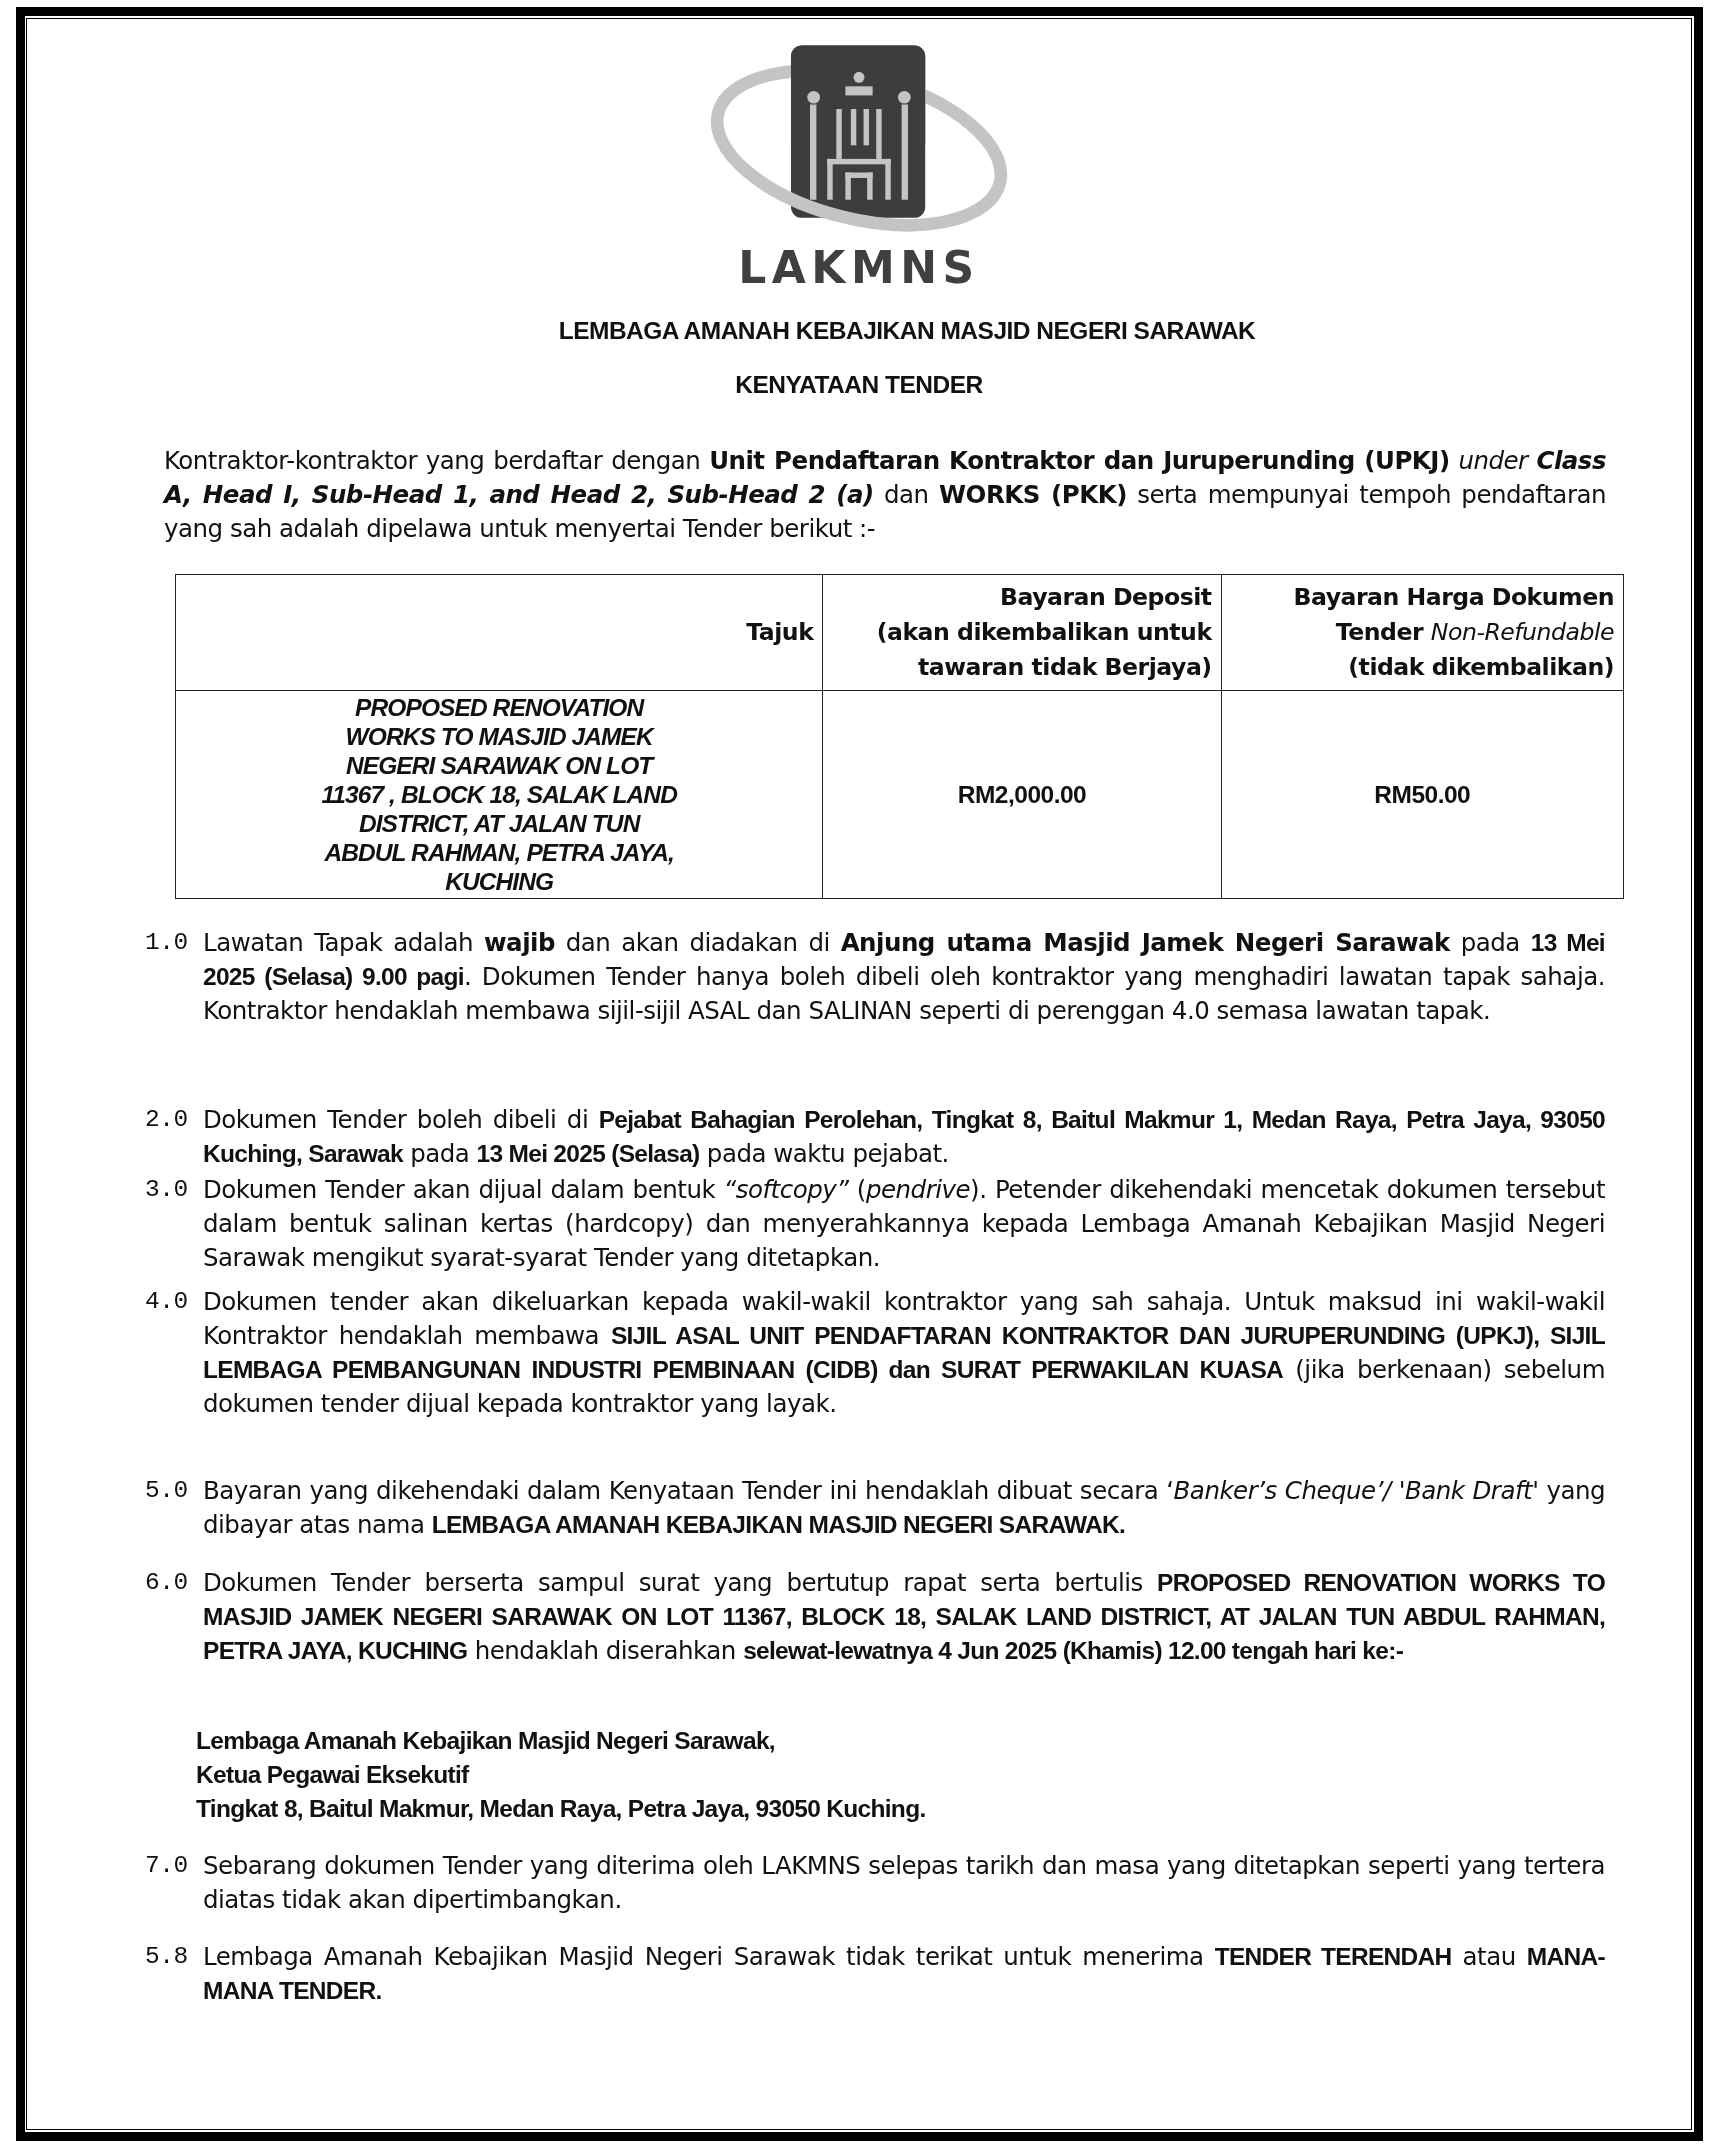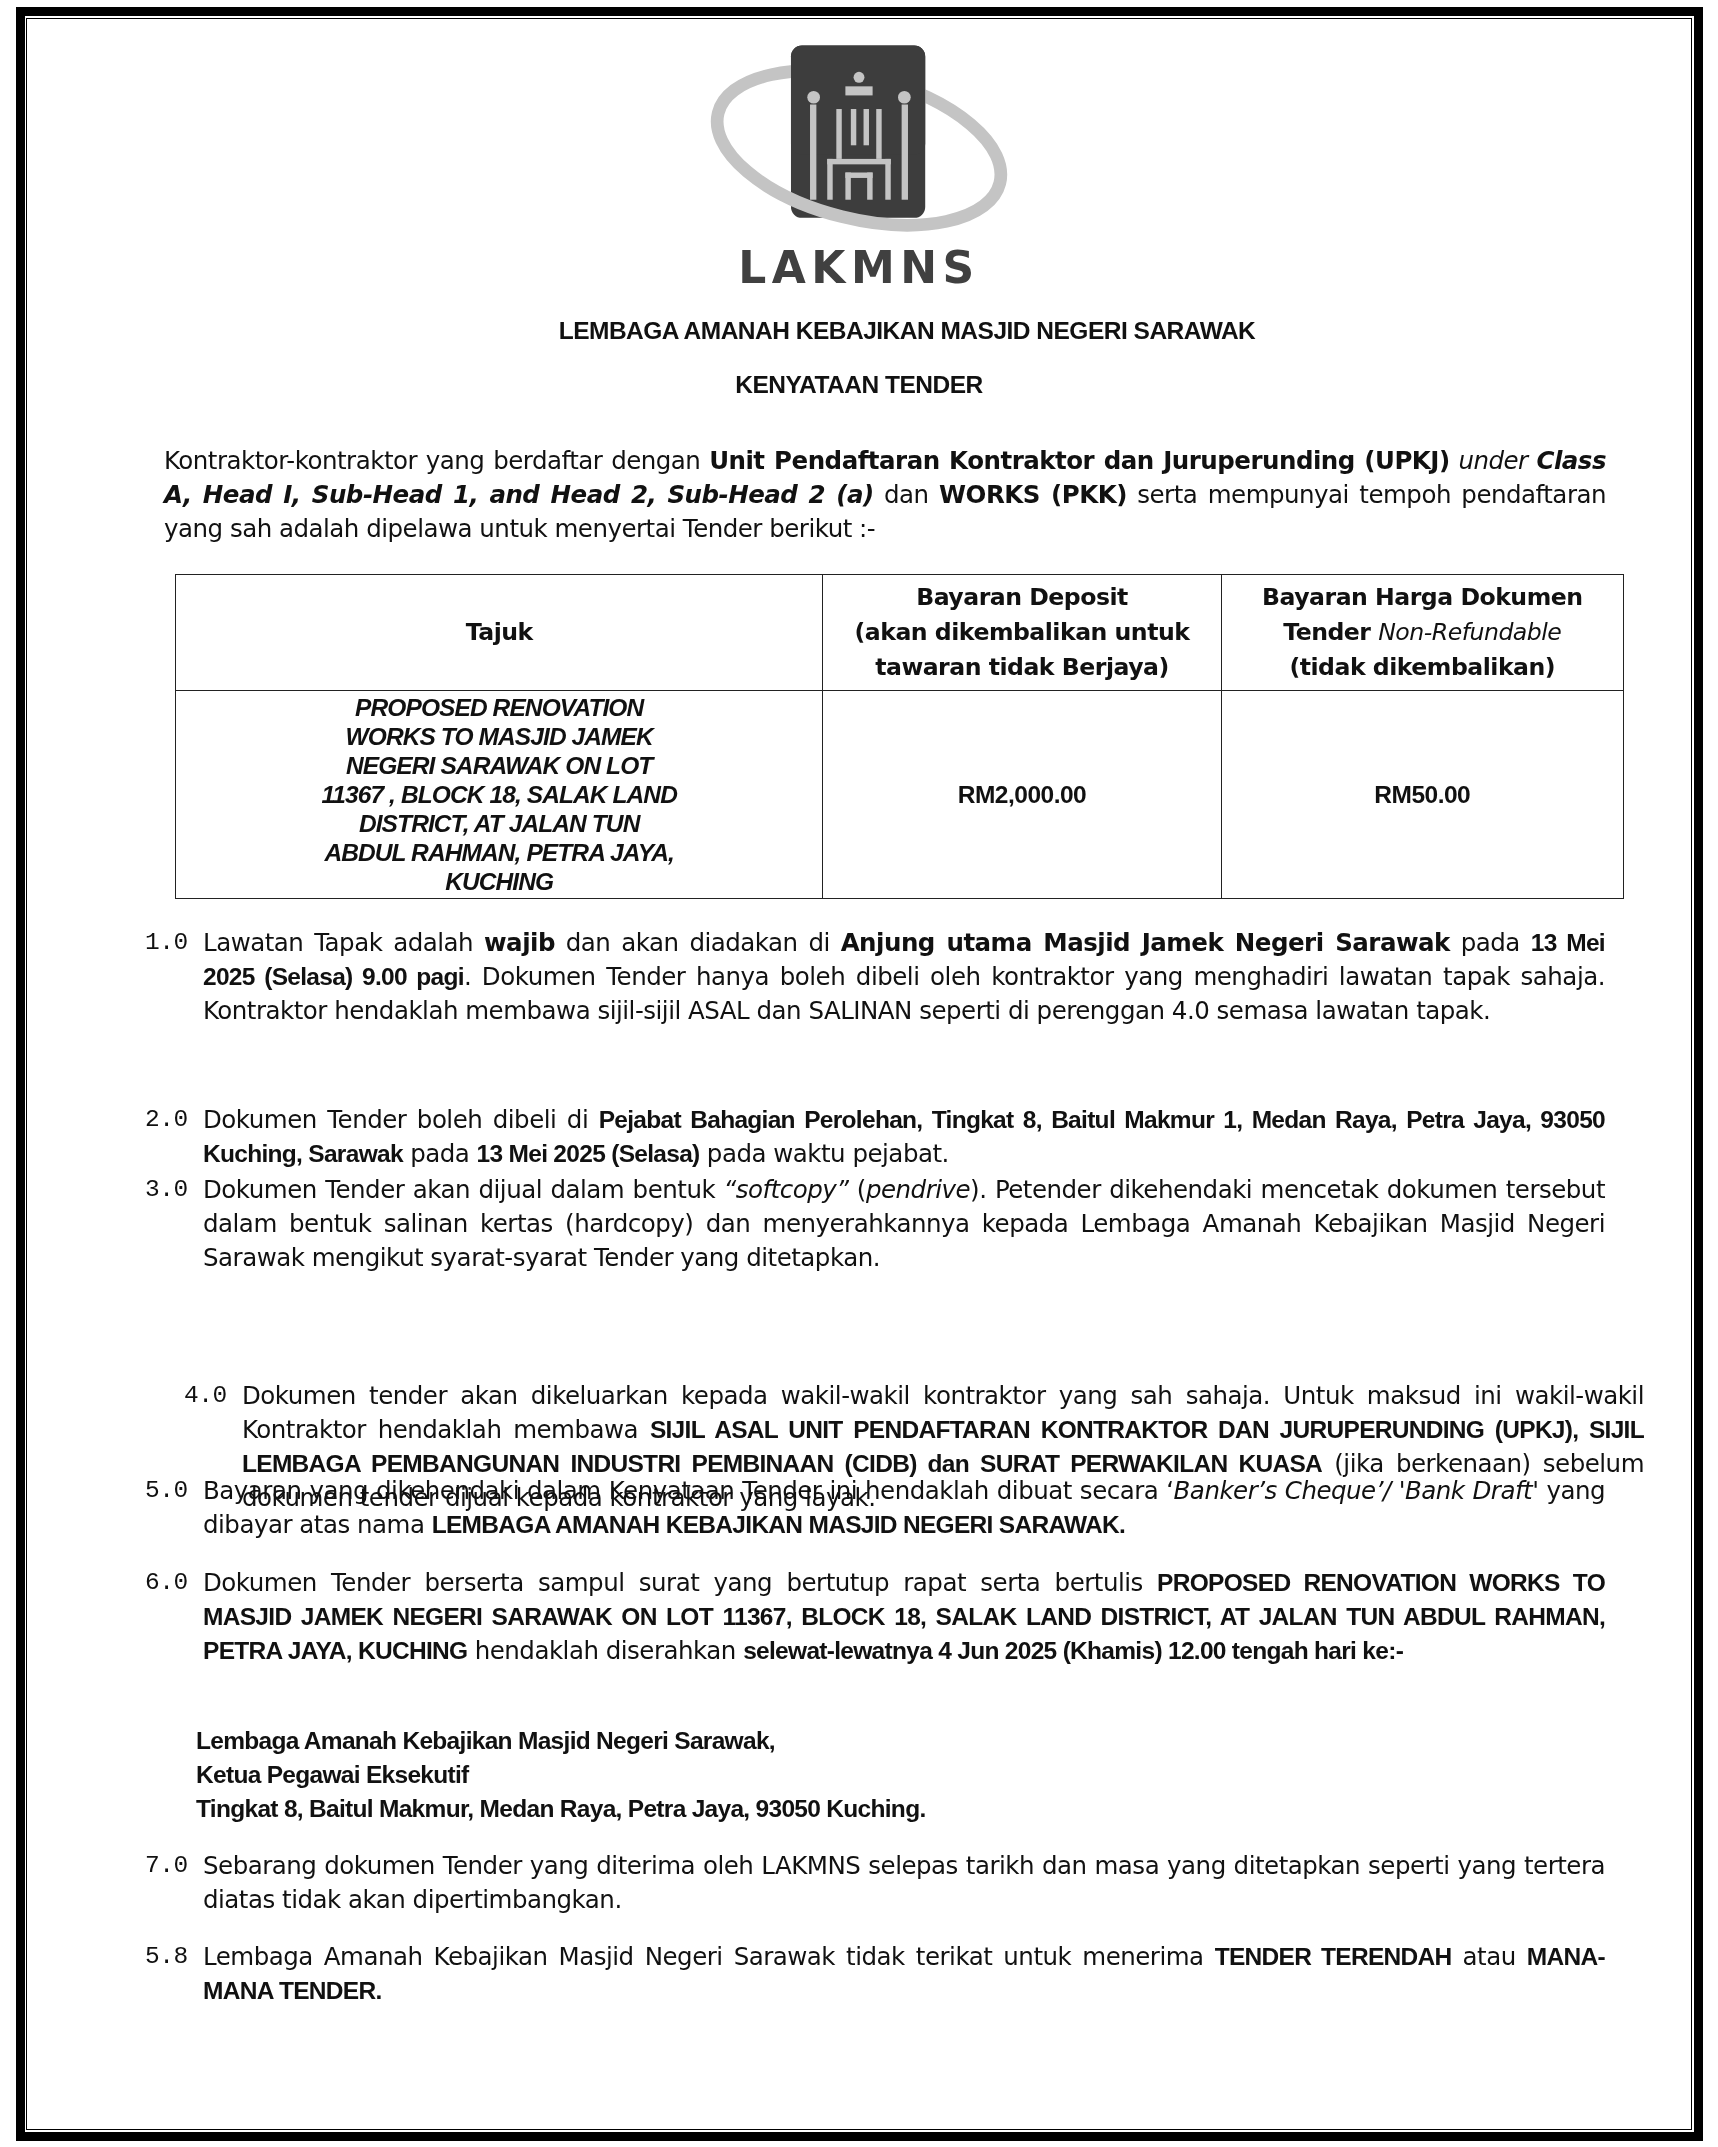--- a/index.html
+++ b/index.html
@@ -17,21 +17,21 @@
          font-family: "Liberation Sans", sans-serif; font-weight: bold; font-size: 24.5px;
          letter-spacing: -0.5px; }
   .intro { position: absolute; left: 164px; top: 444px; width: 1442px; font-size: 24.5px;
          line-height: 34px; text-align: justify; letter-spacing: -0.5px; }
   .intro b, .para b { font-weight: bold; }
   .intro i, .para i { font-style: italic; }
   table.tender { position: absolute; left: 175px; top: 574px; width: 1449px;
          border-collapse: collapse; font-family: "DejaVu Sans", sans-serif; }
   table.tender td, table.tender th { border: 1.8px solid #222; text-align: center; vertical-align: middle;
          font-size: 23.6px; letter-spacing: -0.5px; padding: 0 9px; }
-  table.tender th { height: 115px; font-weight: bold; line-height: 35px; }
+  table.tender th { height: 115px; font-weight: bold; line-height: 35px; text-align: right; }
   table.tender td { height: 207px; font-weight: bold; }
   .col1 { width: 636px; } .col2 { width: 385px; } .col3 { width: 389px; }
   .title-cell { font-family: "Liberation Sans", sans-serif; font-style: italic; font-size: 24.5px !important;
          line-height: 29px; letter-spacing: -0.9px !important; }
   .title-cell div { white-space: nowrap; }
   .amount { font-family: "Liberation Sans", sans-serif; font-size: 24.5px !important; }
   .para { position: absolute; left: 145px; width: 1460px; font-size: 24.5px; line-height: 34px;
          letter-spacing: -0.5px; }
   .para .num { position: absolute; left: 0; top: 0; width: 55px; font-family: Liberation Mono, monospace; }
   .para .body { margin-left: 58px; text-align: justify; }
@@ -119,21 +119,21 @@
 <div class="para" style="top:1103px;">
   <span class="num">2.0</span>
   <div class="body"><span>Dokumen Tender boleh dibeli di </span><b class="bold-sans">Pejabat Bahagian Perolehan, Tingkat 8, Baitul Makmur 1, Medan Raya, Petra Jaya, 93050 Kuching, Sarawak</b><span> pada </span><b class="bold-sans">13 Mei 2025 (Selasa)</b><span> pada waktu pejabat.</span></div>
 </div>
 
 <div class="para" style="top:1173px;">
   <span class="num">3.0</span>
   <div class="body"><span>Dokumen Tender akan dijual dalam bentuk </span><i>“softcopy”</i><span> (</span><i>pendrive</i><span>). Petender dikehendaki  mencetak dokumen tersebut dalam bentuk salinan kertas (hardcopy) dan menyerahkannya kepada Lembaga Amanah Kebajikan Masjid Negeri Sarawak mengikut syarat-syarat Tender yang ditetapkan.</span></div>
 </div>
 
-<div class="para" style="top:1379px;margin-left:39px;">
+<div class="para" style="top:1285px;">
   <span class="num">4.0</span>
   <div class="body"><span>Dokumen tender akan dikeluarkan kepada wakil-wakil kontraktor yang sah sahaja. Untuk maksud ini wakil-wakil Kontraktor hendaklah membawa </span><b class="bold-sans">SIJIL ASAL UNIT PENDAFTARAN KONTRAKTOR DAN JURUPERUNDING (UPKJ), SIJIL LEMBAGA PEMBANGUNAN INDUSTRI PEMBINAAN (CIDB) dan SURAT PERWAKILAN KUASA</b><span> (jika berkenaan) sebelum dokumen tender dijual kepada kontraktor yang layak.</span></div>
 </div>
 
 <div class="para" style="top:1474px;">
   <span class="num">5.0</span>
   <div class="body"><span>Bayaran yang dikehendaki dalam Kenyataan Tender ini hendaklah dibuat secara ‘</span><i>Banker’s Cheque’/ 'Bank Draft'</i><span> yang dibayar atas nama </span><b class="bold-sans">LEMBAGA AMANAH KEBAJIKAN MASJID NEGERI SARAWAK.</b></div>
 </div>
 
 <div class="para" style="top:1566px;">

